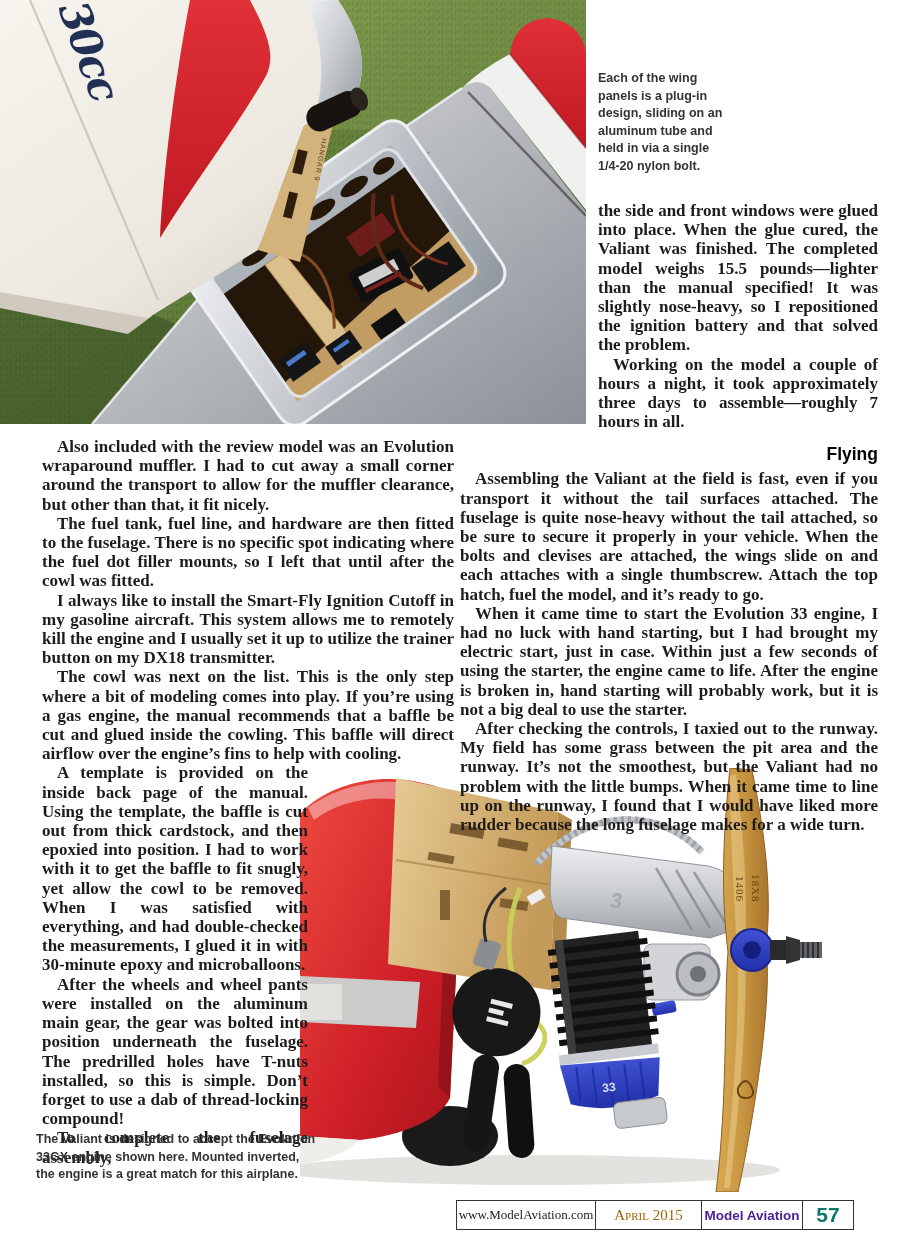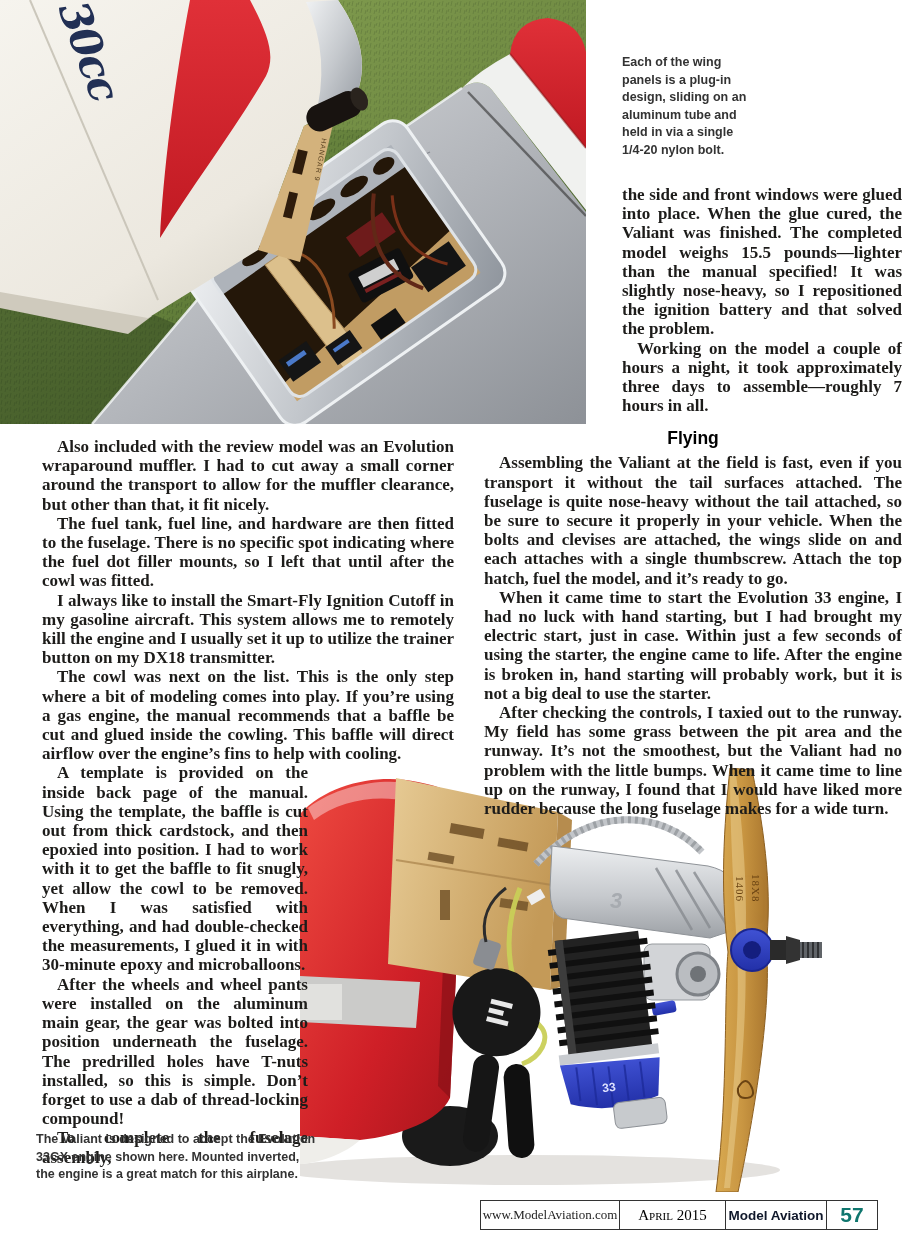--- a/index.html
+++ b/index.html
@@ -5,41 +5,41 @@
   html,body{margin:0;padding:0;background:#ffffff;}
   .page{position:relative;width:916px;height:1245px;background:#ffffff;overflow:hidden;}
 
   .photo{position:absolute;z-index:1;}
 
   .serif-body{font-family:"Liberation Serif",serif;font-size:17px;line-height:19.2px;color:#1d1c1a;}
   .serif-body p{margin:0;text-indent:15px;text-align:justify;font-weight:bold;}
   .serif-body p.no-indent{text-indent:0;}
 
   .flying-heading{font-family:"Liberation Sans",sans-serif;font-weight:bold;font-size:17.5px;
-    line-height:20px;color:#000;margin:13px 0 5px 0;text-indent:0;text-align:center;}
+    line-height:20px;color:#000;margin:13px 0 5px 0;text-indent:0;text-align:right;}
 
   .caption{font-family:"Liberation Sans",sans-serif;font-weight:bold;font-size:12.5px;
     line-height:17.5px;color:#333333;text-align:left;}
   .cap-top{margin-bottom:26px;max-width:268px;}
 
-  .col-right{position:absolute;left:460px;top:54px;width:418px;z-index:2;margin-left:24px;}
+  .col-right{position:absolute;left:460px;top:70px;width:418px;z-index:2;}
   .spacer-top{float:left;width:138px;height:368px;}
   .col-left{position:absolute;left:42px;top:437px;width:412px;z-index:2;}
   .spacer-bottom{float:right;width:146px;height:440px;}
 
   .cap-bottom{position:absolute;left:36px;top:1131px;width:280px;z-index:3;}
 
-  .footer{position:absolute;left:480px;top:1200px;width:398px;height:30px;display:flex;
+  .footer{position:absolute;left:456px;top:1200px;width:398px;height:30px;display:flex;
     border:1px solid #333;box-sizing:border-box;background:#fff;z-index:3;}
   .fcell{display:flex;align-items:center;justify-content:center;border-left:1px solid #333;
     box-sizing:border-box;white-space:nowrap;}
   .fcell:first-child{border-left:none;}
   .f-web{width:138px;font-family:"Liberation Serif",serif;font-size:13px;color:#222;}
-  .f-issue{width:106px;font-family:"Liberation Serif",serif;font-variant:small-caps;font-size:15px;color:#000000;}
-  .f-mag{width:101px;font-family:"Liberation Sans",sans-serif;font-weight:bold;font-size:13.5px;color:#0f172a;}
+  .f-issue{width:106px;font-family:"Liberation Serif",serif;font-variant:small-caps;font-size:15px;color:#a16207;}
+  .f-mag{width:101px;font-family:"Liberation Sans",sans-serif;font-weight:bold;font-size:13.5px;color:#4c1d95;}
   .f-page{flex:1;font-family:"Liberation Sans",sans-serif;font-weight:bold;font-size:21px;color:#0f766e;}
 </style>
 </head>
 <body>
 
 <div class="page">
 
   <svg class="photo" style="left:0;top:0;" width="586" height="424" viewBox="0 0 586 424">
     <defs>
       <linearGradient id="g-grass" x1="0" y1="0" x2="1" y2="1">

